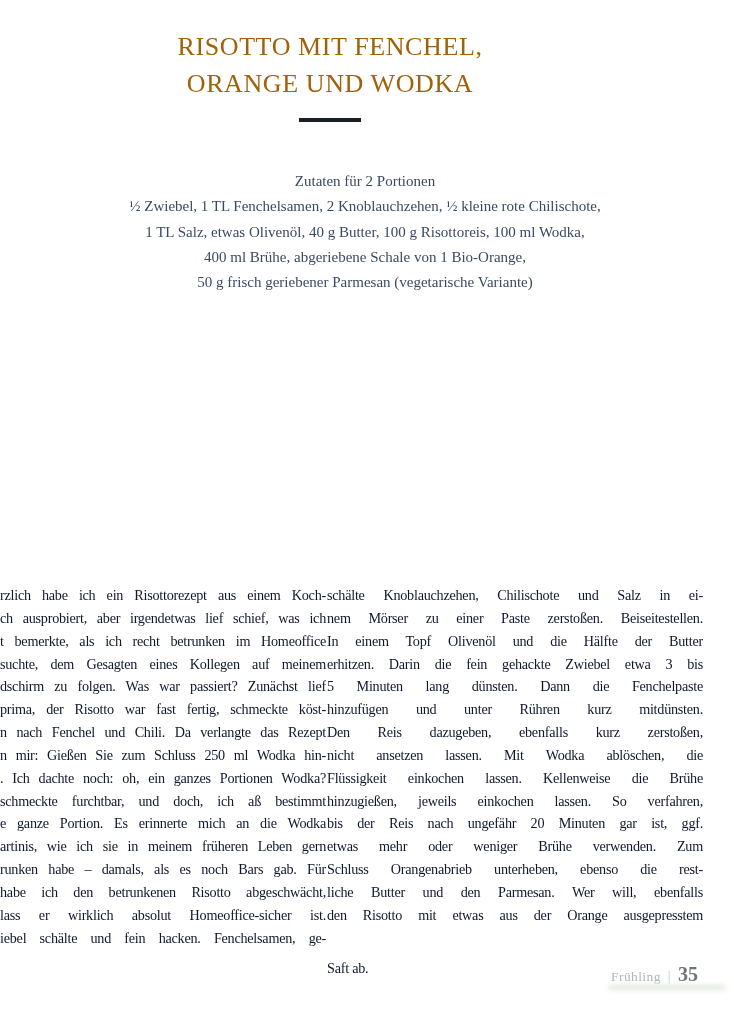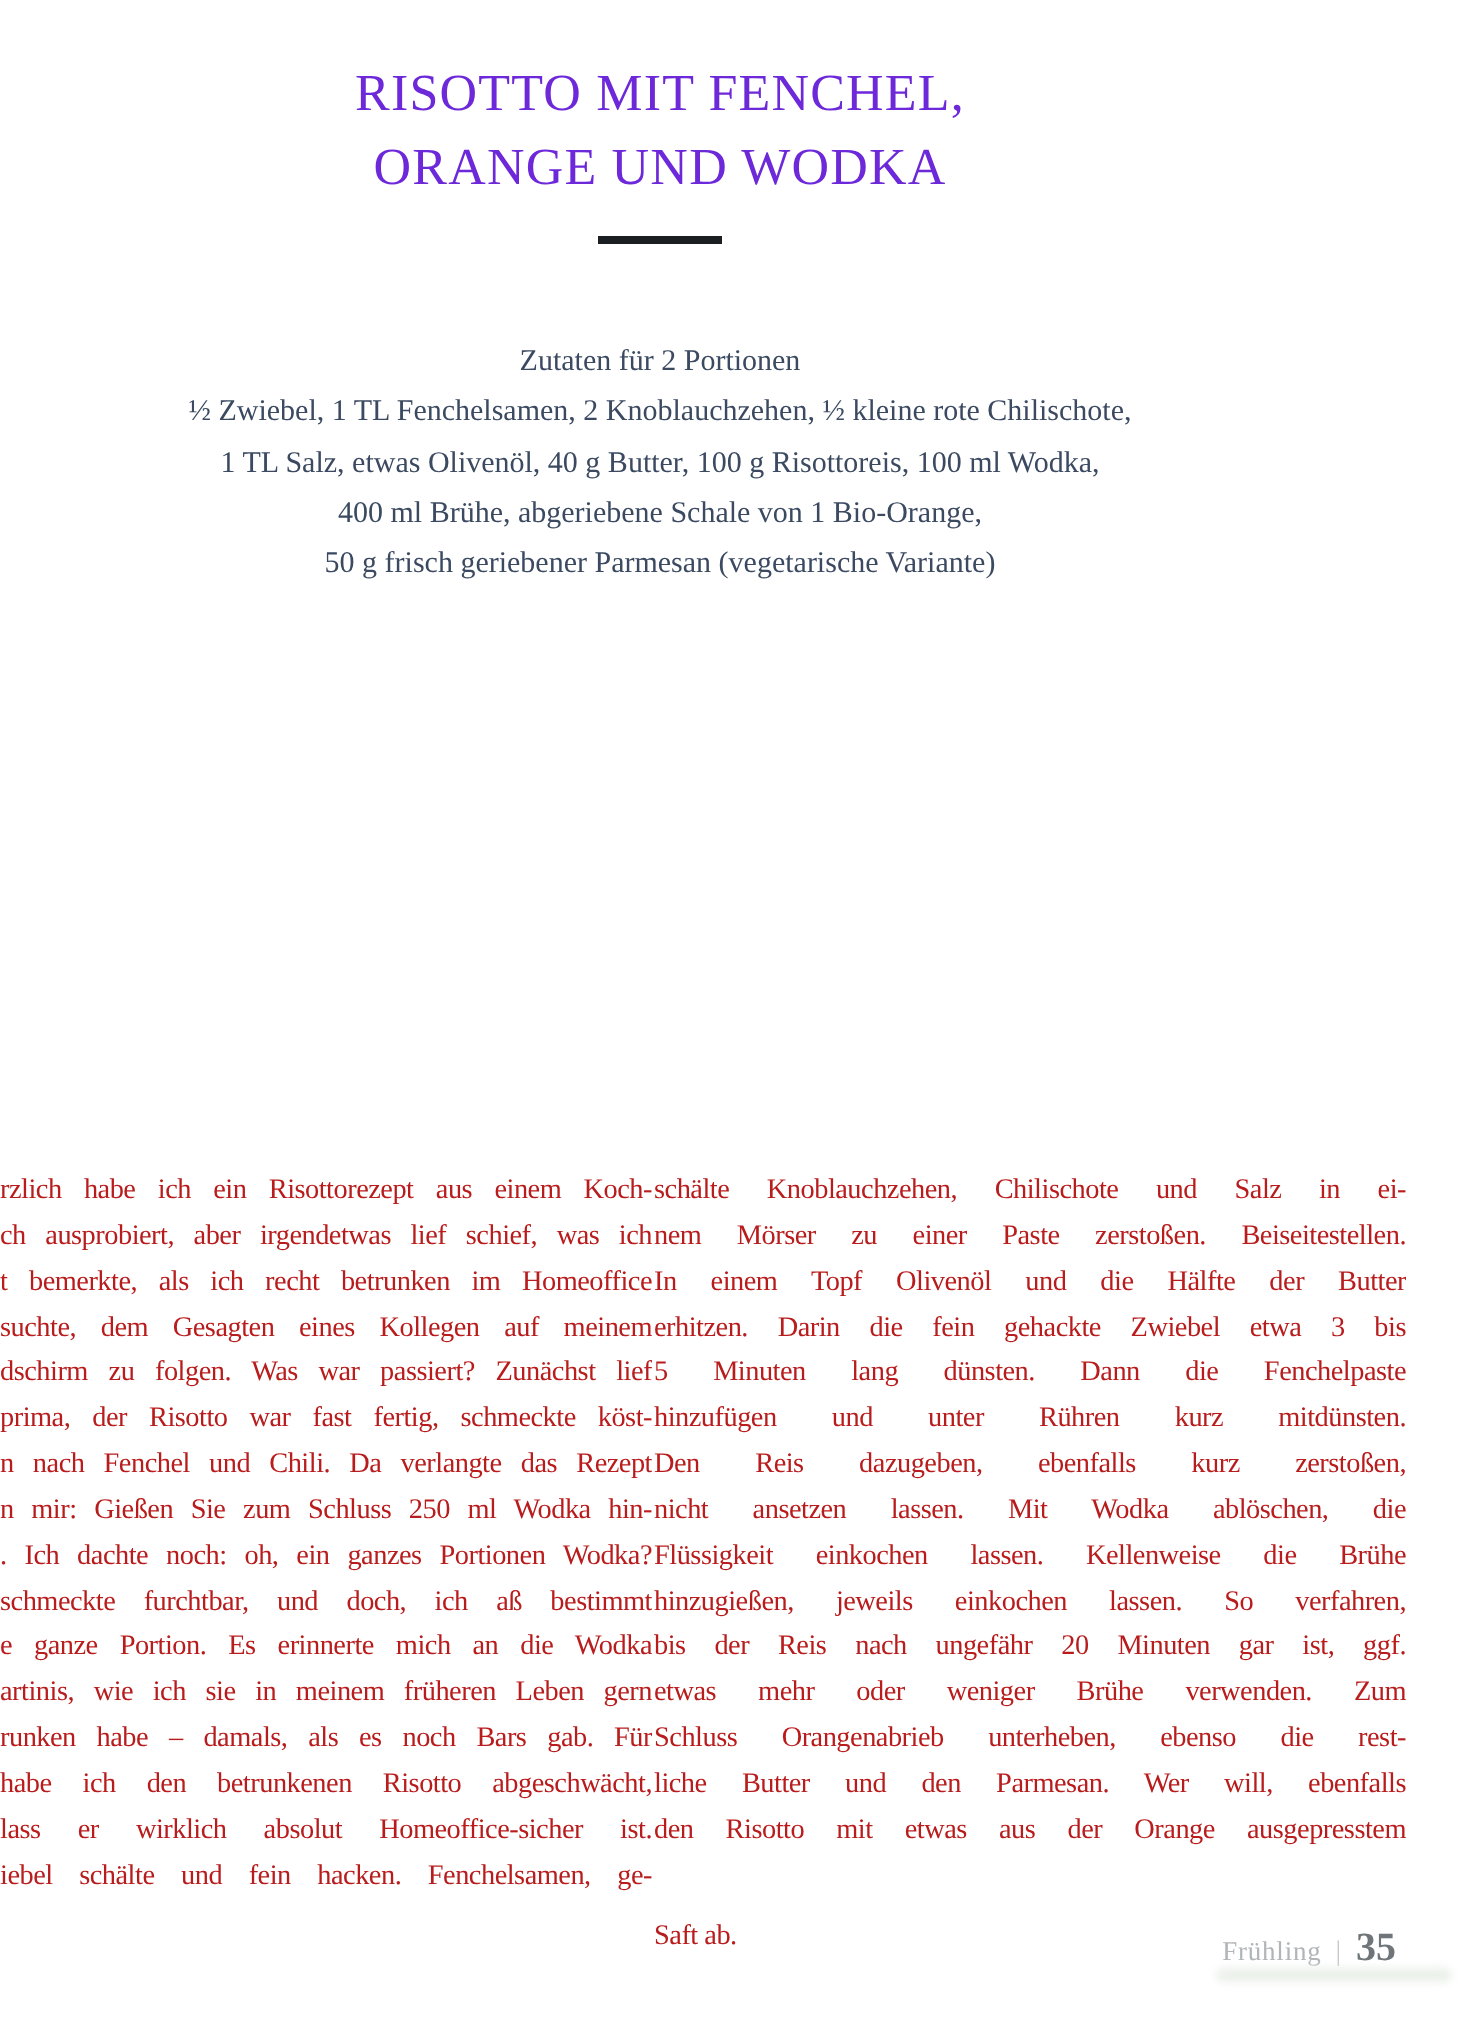--- a/index.html
+++ b/index.html
@@ -15,44 +15,45 @@
   .title-block {
     position: absolute;
     left: 0; top: 28px;
     width: 660px;
     text-align: center;
   }
   .title-line {
     font-size: 26px;
     line-height: 37px;
     letter-spacing: 0.6px;
-    color: #6d28d9;
+    color: #a16207;
     font-weight: normal;
   }
   .divider {
     width: 62px;
     height: 4px;
     background: #1c1f22;
     margin: 16px auto 0 auto;
   }
   .ingredients {
     position: absolute;
     left: 0; top: 169px;
     width: 660px;
     text-align: center;
     color: #3b4a61;
+    padding-left: 35px;
   }
   .ing-line {
     font-size: 15px;
     line-height: 25.3px;
     text-align: center;
     white-space: nowrap;
   }
   .body-columns { position: absolute; left: 0; top: 584px; width: 734px; }
-  .col { position: absolute; top: 0; color: #b91c1c; }
+  .col { position: absolute; top: 0; color: #0f172a; }
   .col-left  { left: 0;     width: 326px; }
   .col-right { left: 327px; width: 376px; }
   .body-line {
     font-size: 14.2px;
     line-height: 22.85px;
     letter-spacing: -0.25px;
     white-space: nowrap;
     overflow: hidden;
     text-align: justify;
     text-align-last: justify;

